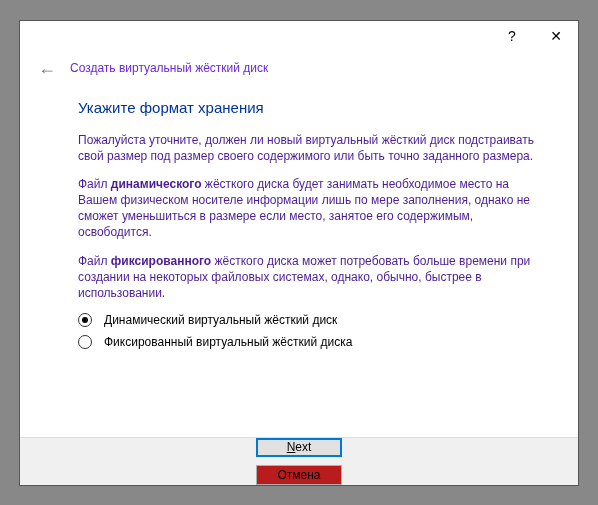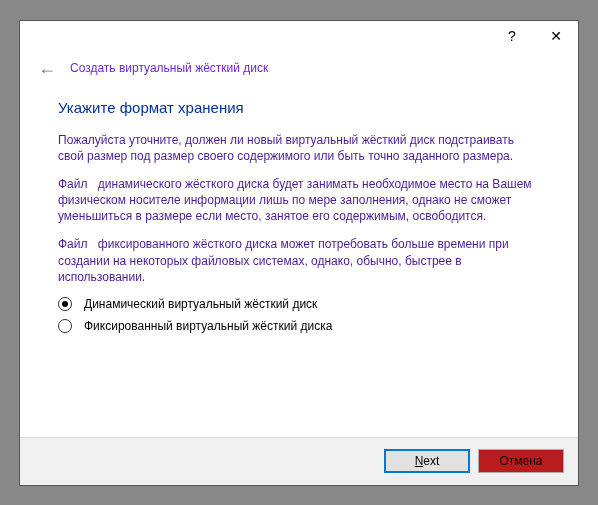--- a/index.html
+++ b/index.html
@@ -47,21 +47,21 @@
       color: #777;
       font-size: 18px;
       line-height: 1;
       cursor: default;
     }
     .dialog-title {
       font-size: 12px;
       color: #6d28d9;
     }
     .content {
-      padding: 14px 42px 10px 38px;
+      padding: 14px 42px 10px 58px;
       flex: 1;
       overflow: hidden;
     }
     .heading {
       color: #003399;
       font-size: 15px;
       font-weight: 400;
       margin-bottom: 16px;
     }
     .para {
@@ -99,36 +99,37 @@
     }
     .footer {
       height: 48px;
       background: #f0f0f0;
       border-top: 1px solid #ddd;
       display: flex;
       justify-content: flex-end;
       align-items: center;
       padding: 0 14px;
       gap: 8px;
+      flex-direction: column;
     }
     .footer button {
       min-width: 86px;
       height: 24px;
       font-size: 12px;
       font-family: inherit;
       background: #b91c1c;
       border: 1px solid #adadad;
       cursor: default;
     }
     .footer button.primary {
       border: 2px solid #0078d7;
       background: #e1e1e1;
     }
     .u { text-decoration: underline; }
-    b { font-weight: 400; margin-left: 7px; }
+    b { font-weight: 700; }
   </style>
 </head>
 <body>
 
 <div class="dialog">
 
   <div class="titlebar">
     <div class="btn">?</div>
     <div class="btn">✕</div>
   </div>

